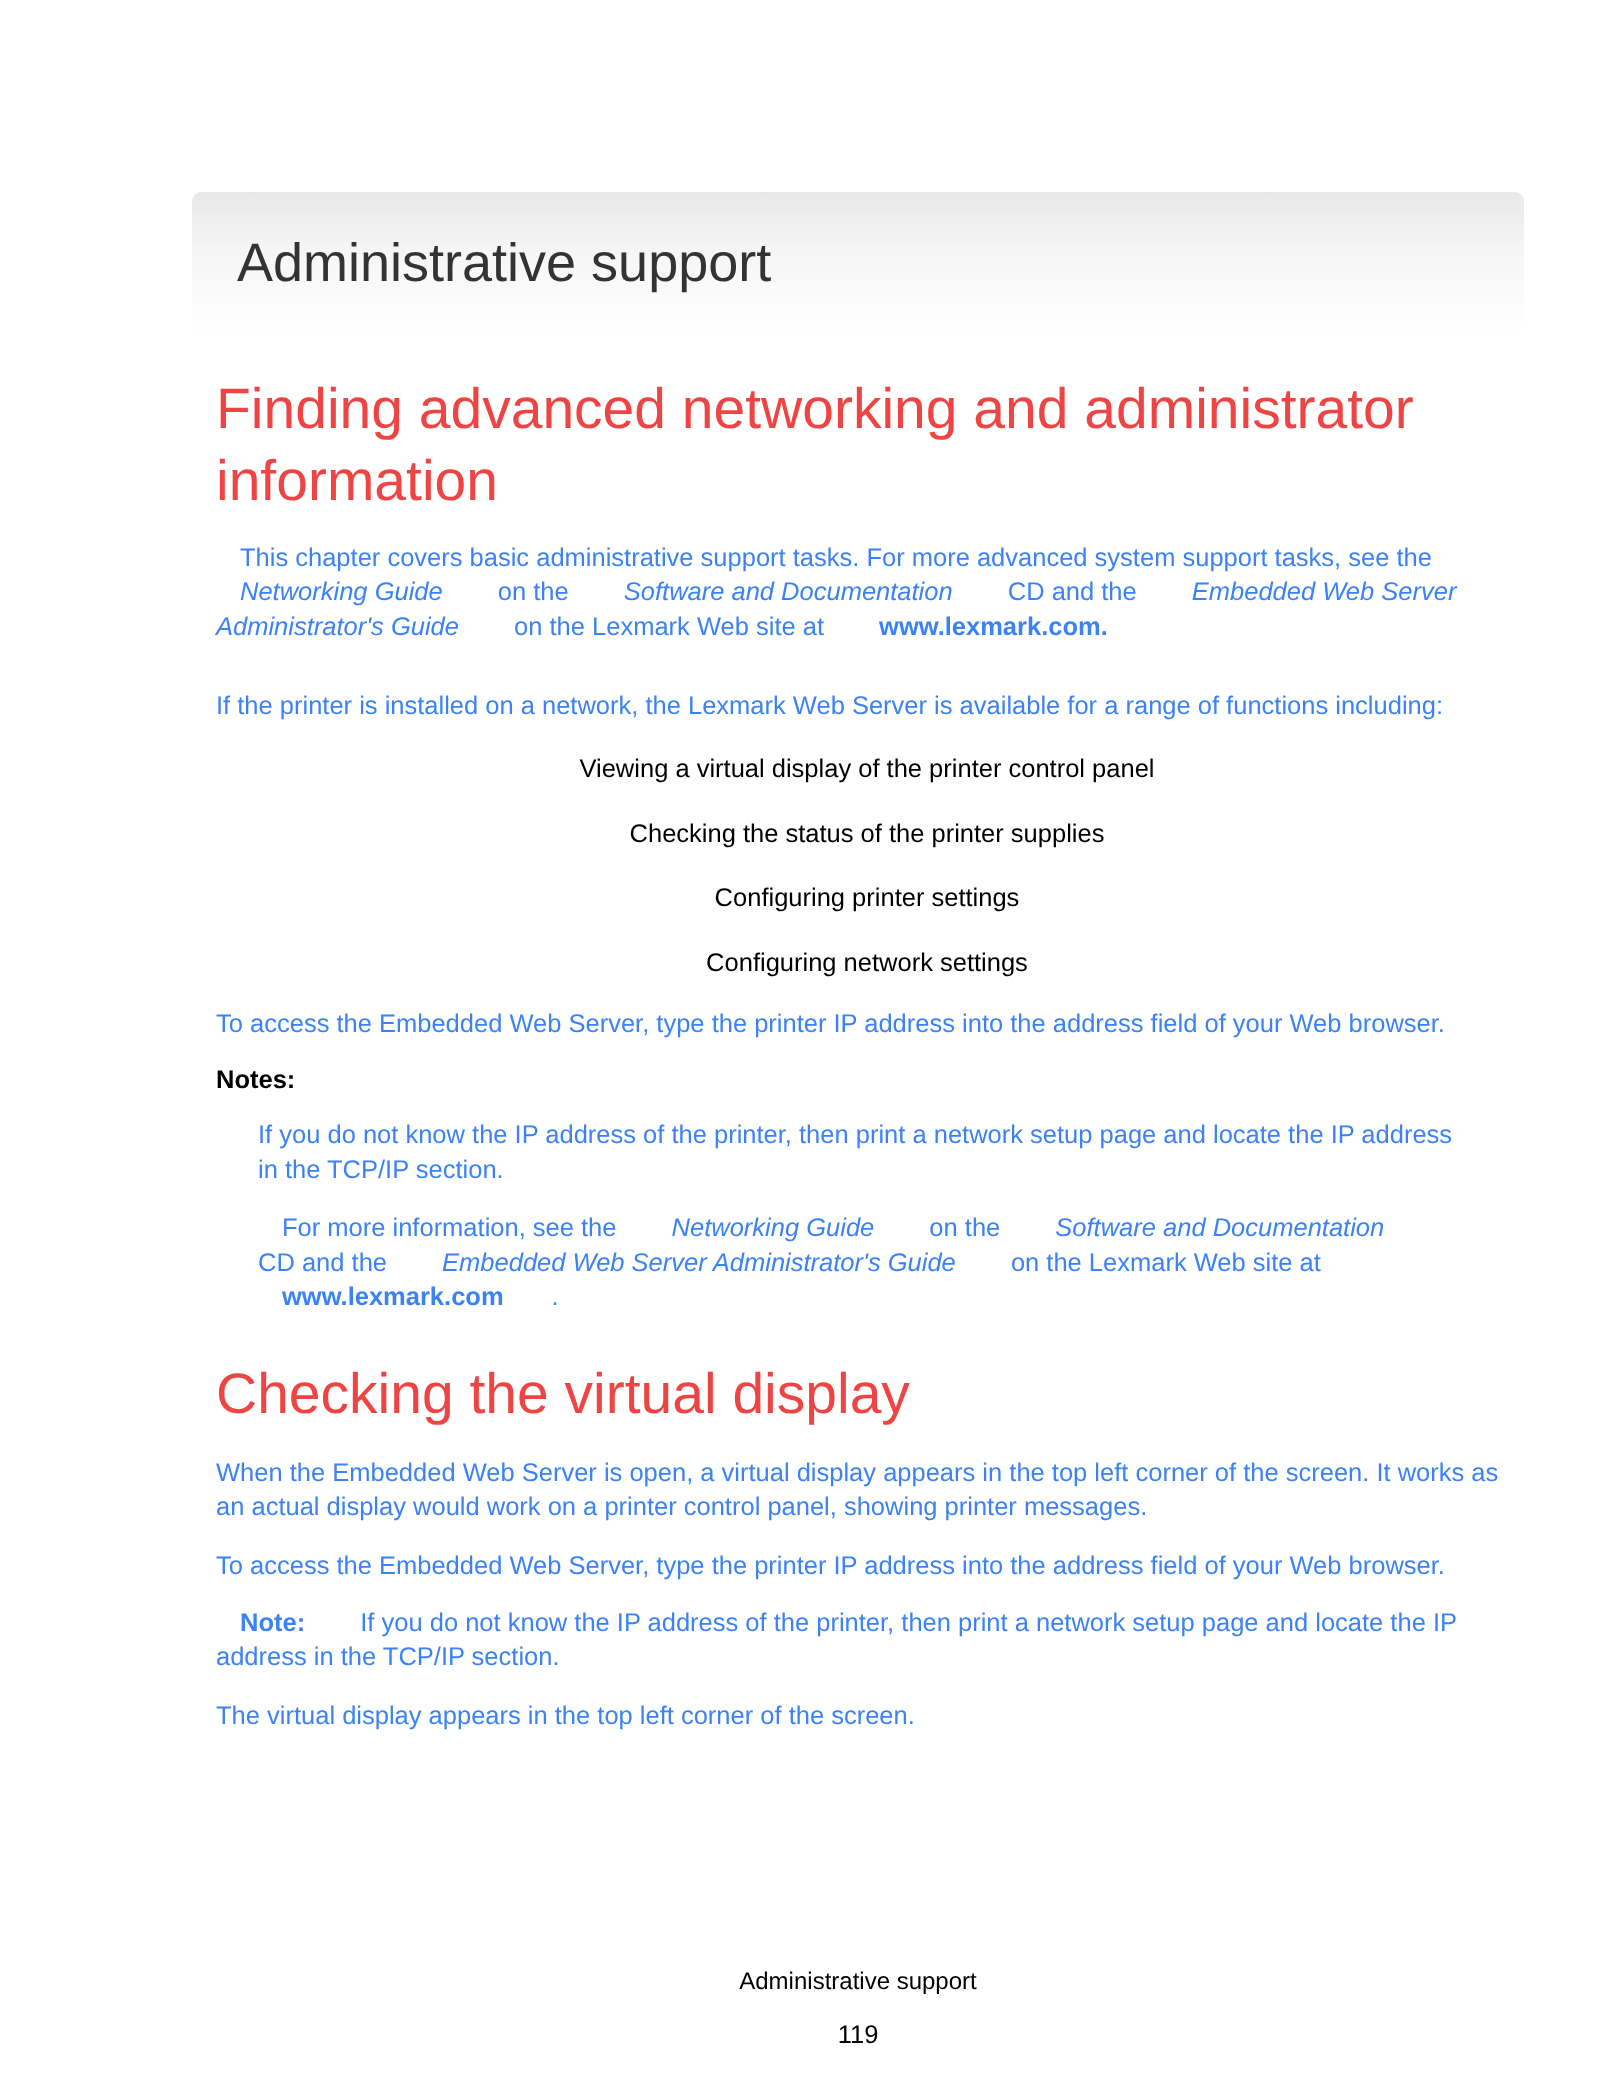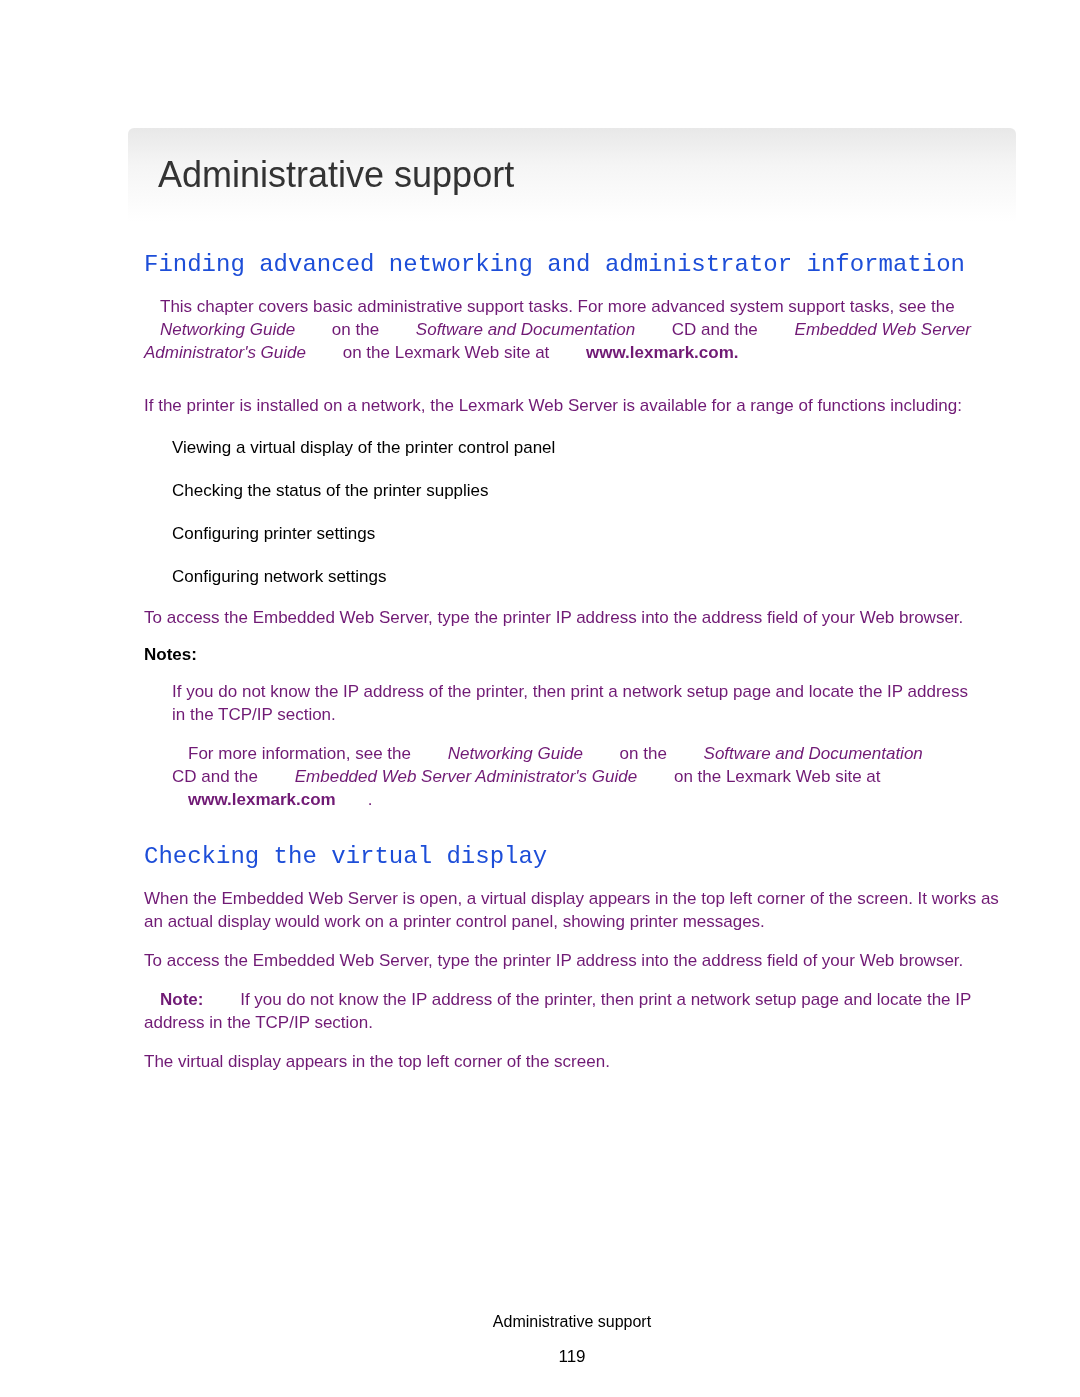--- a/index.html
+++ b/index.html
@@ -21,48 +21,49 @@
       border-radius: 6px 6px 0 0;
       margin-bottom: 28px;
     }
     .chapter-title {
       font-size: 36px;
       font-weight: 400;
       color: #333;
       font-family: Arial, Helvetica, sans-serif;
     }
     .section-title {
-      font-size: 24px;
+      font-size: 38px;
       font-weight: 400;
-      color: #1d4ed8;
+      color: #ef4444;
       margin-bottom: 14px;
       line-height: 1.25;
-      font-family: Liberation Mono, monospace;
+      font-family: Liberation Sans, sans-serif;
     }
     .body-text {
       font-size: 17px;
       line-height: 1.35;
-      color: #701a75;
+      color: #3b82f6;
       margin-bottom: 8px;
     }
     .body-text.spaced {
       margin-bottom: 26px;
     }
     .bold {
       font-weight: 700;
     }
     .bullet-list {
       margin-left: 28px;
       margin-bottom: 10px;
     }
     .bullet-item {
       font-size: 17px;
       line-height: 1.6;
       color: #000;
       margin-bottom: 6px;
+      text-align: center;
     }
     .notes-label {
       font-size: 17px;
       font-weight: 700;
       margin-top: 16px;
       margin-bottom: 12px;
     }
     .section-block {
       margin-bottom: 30px;
     }

